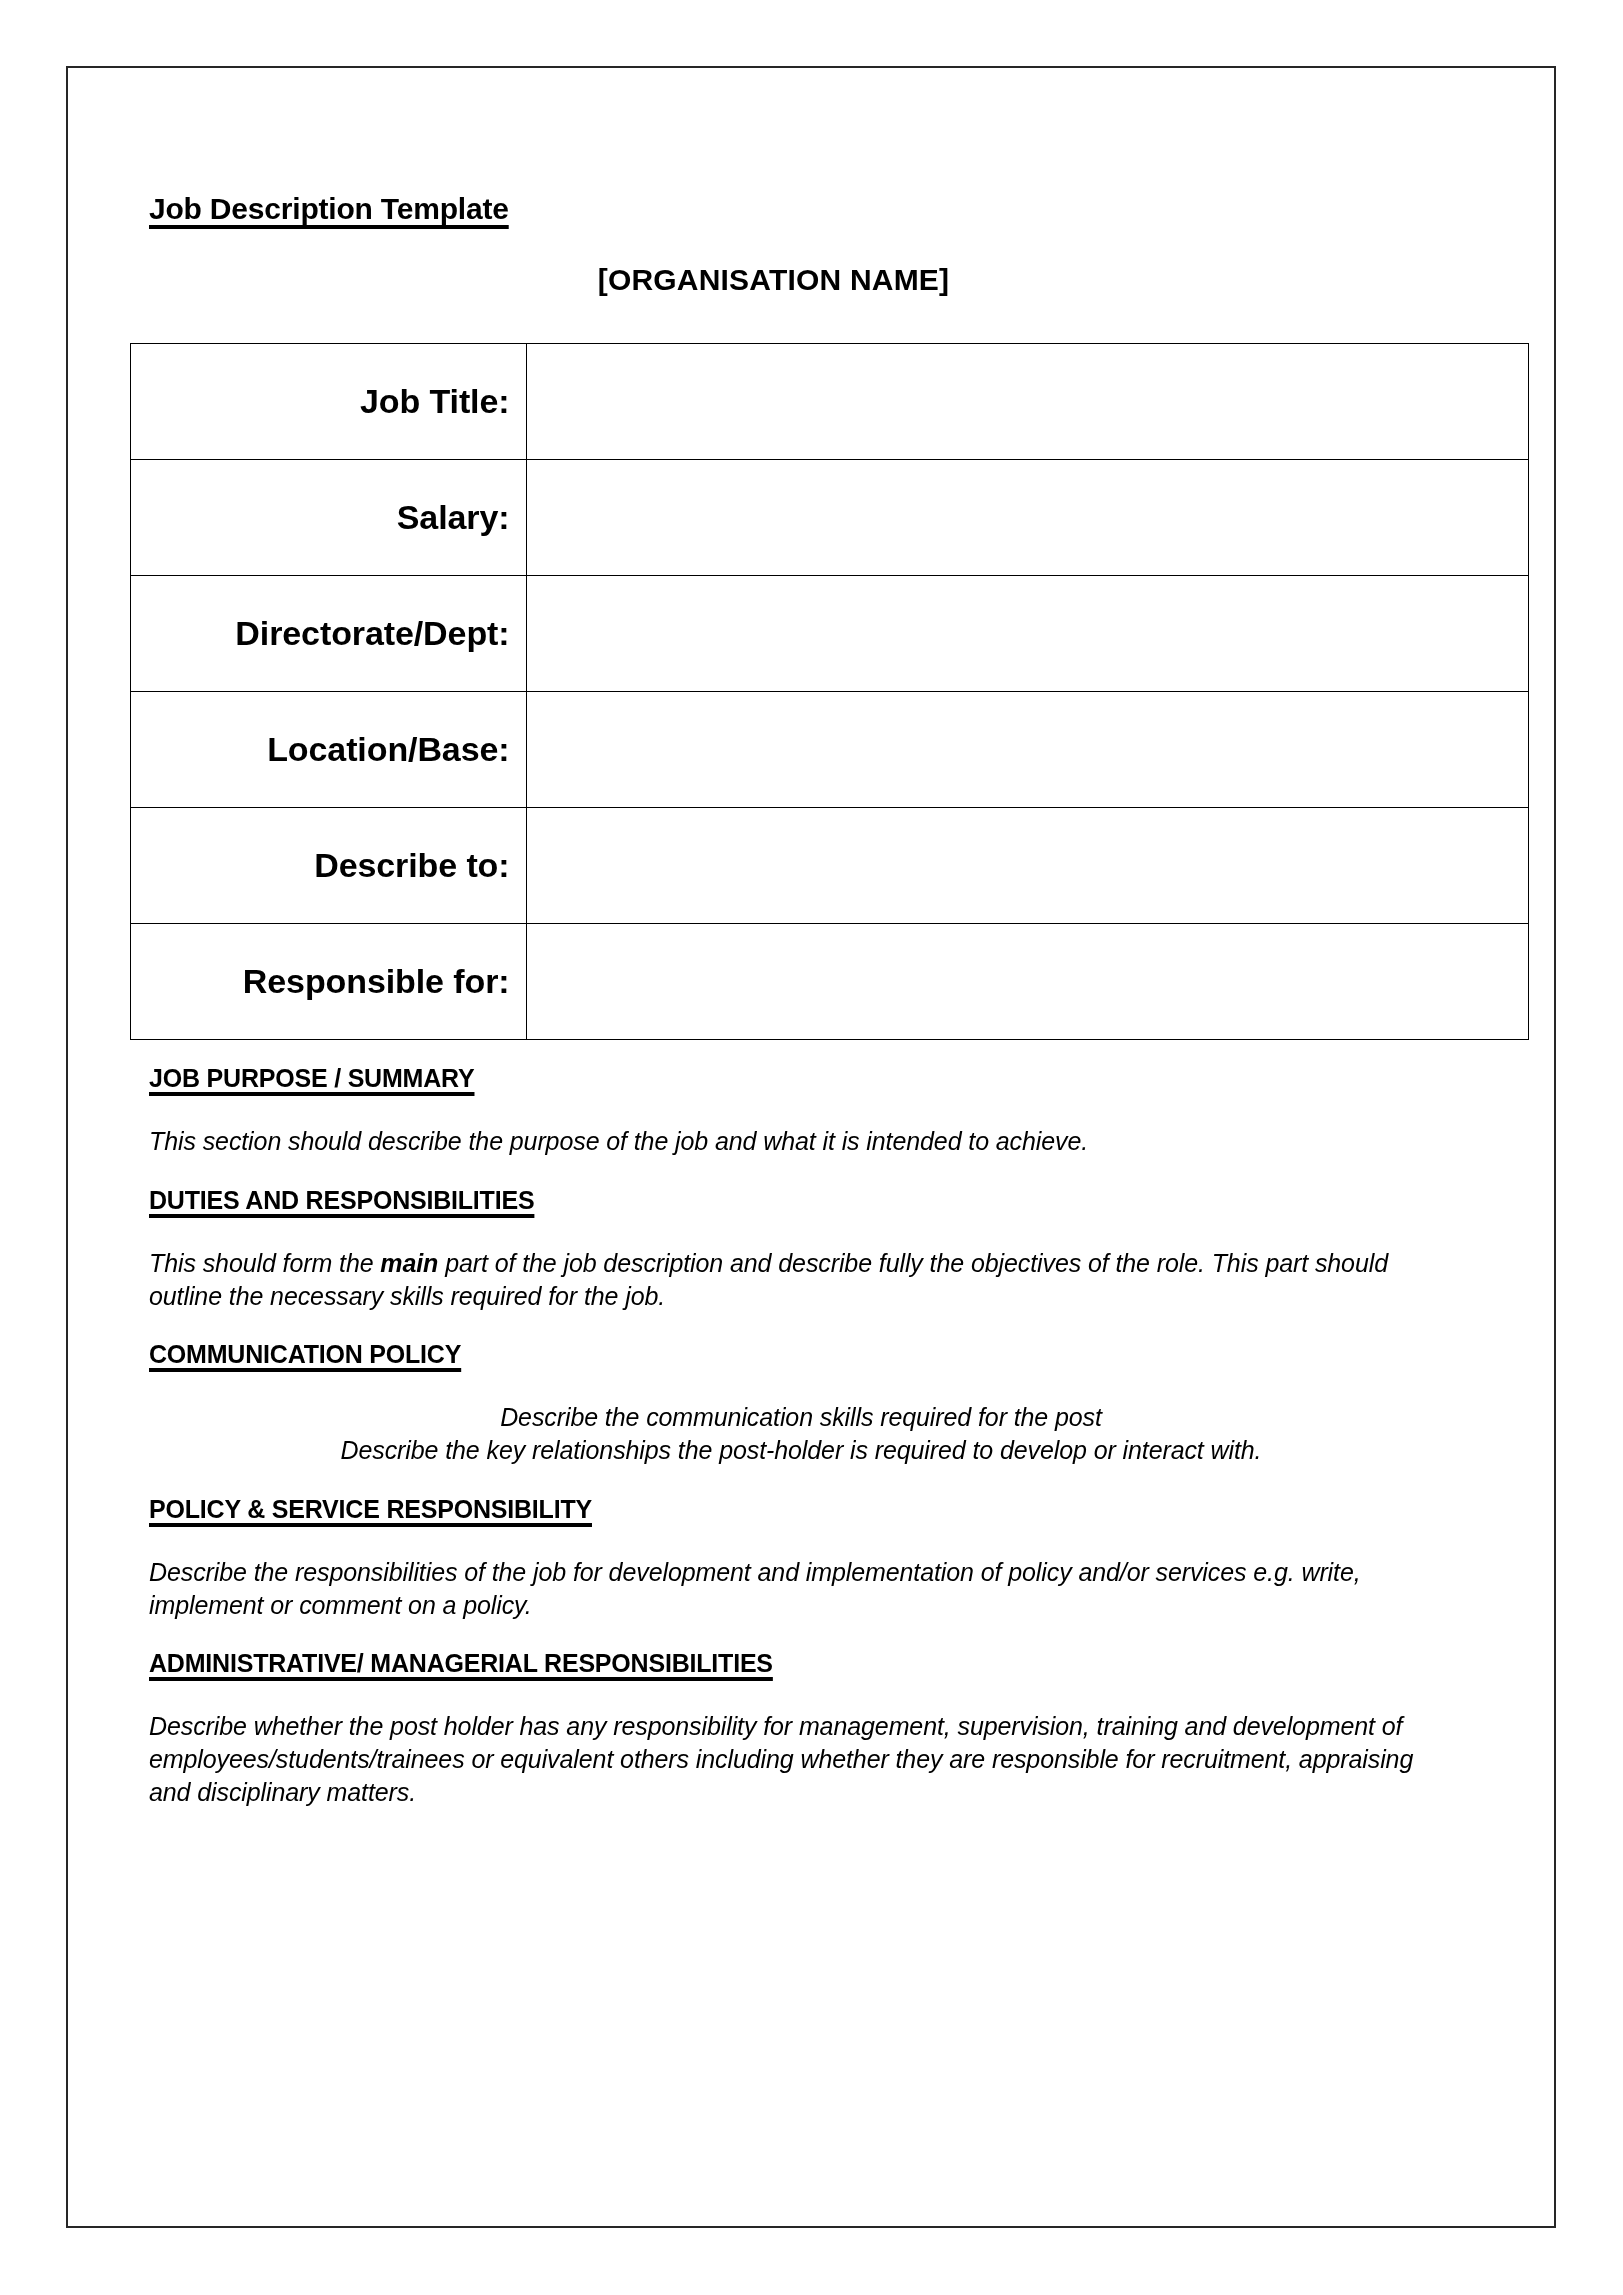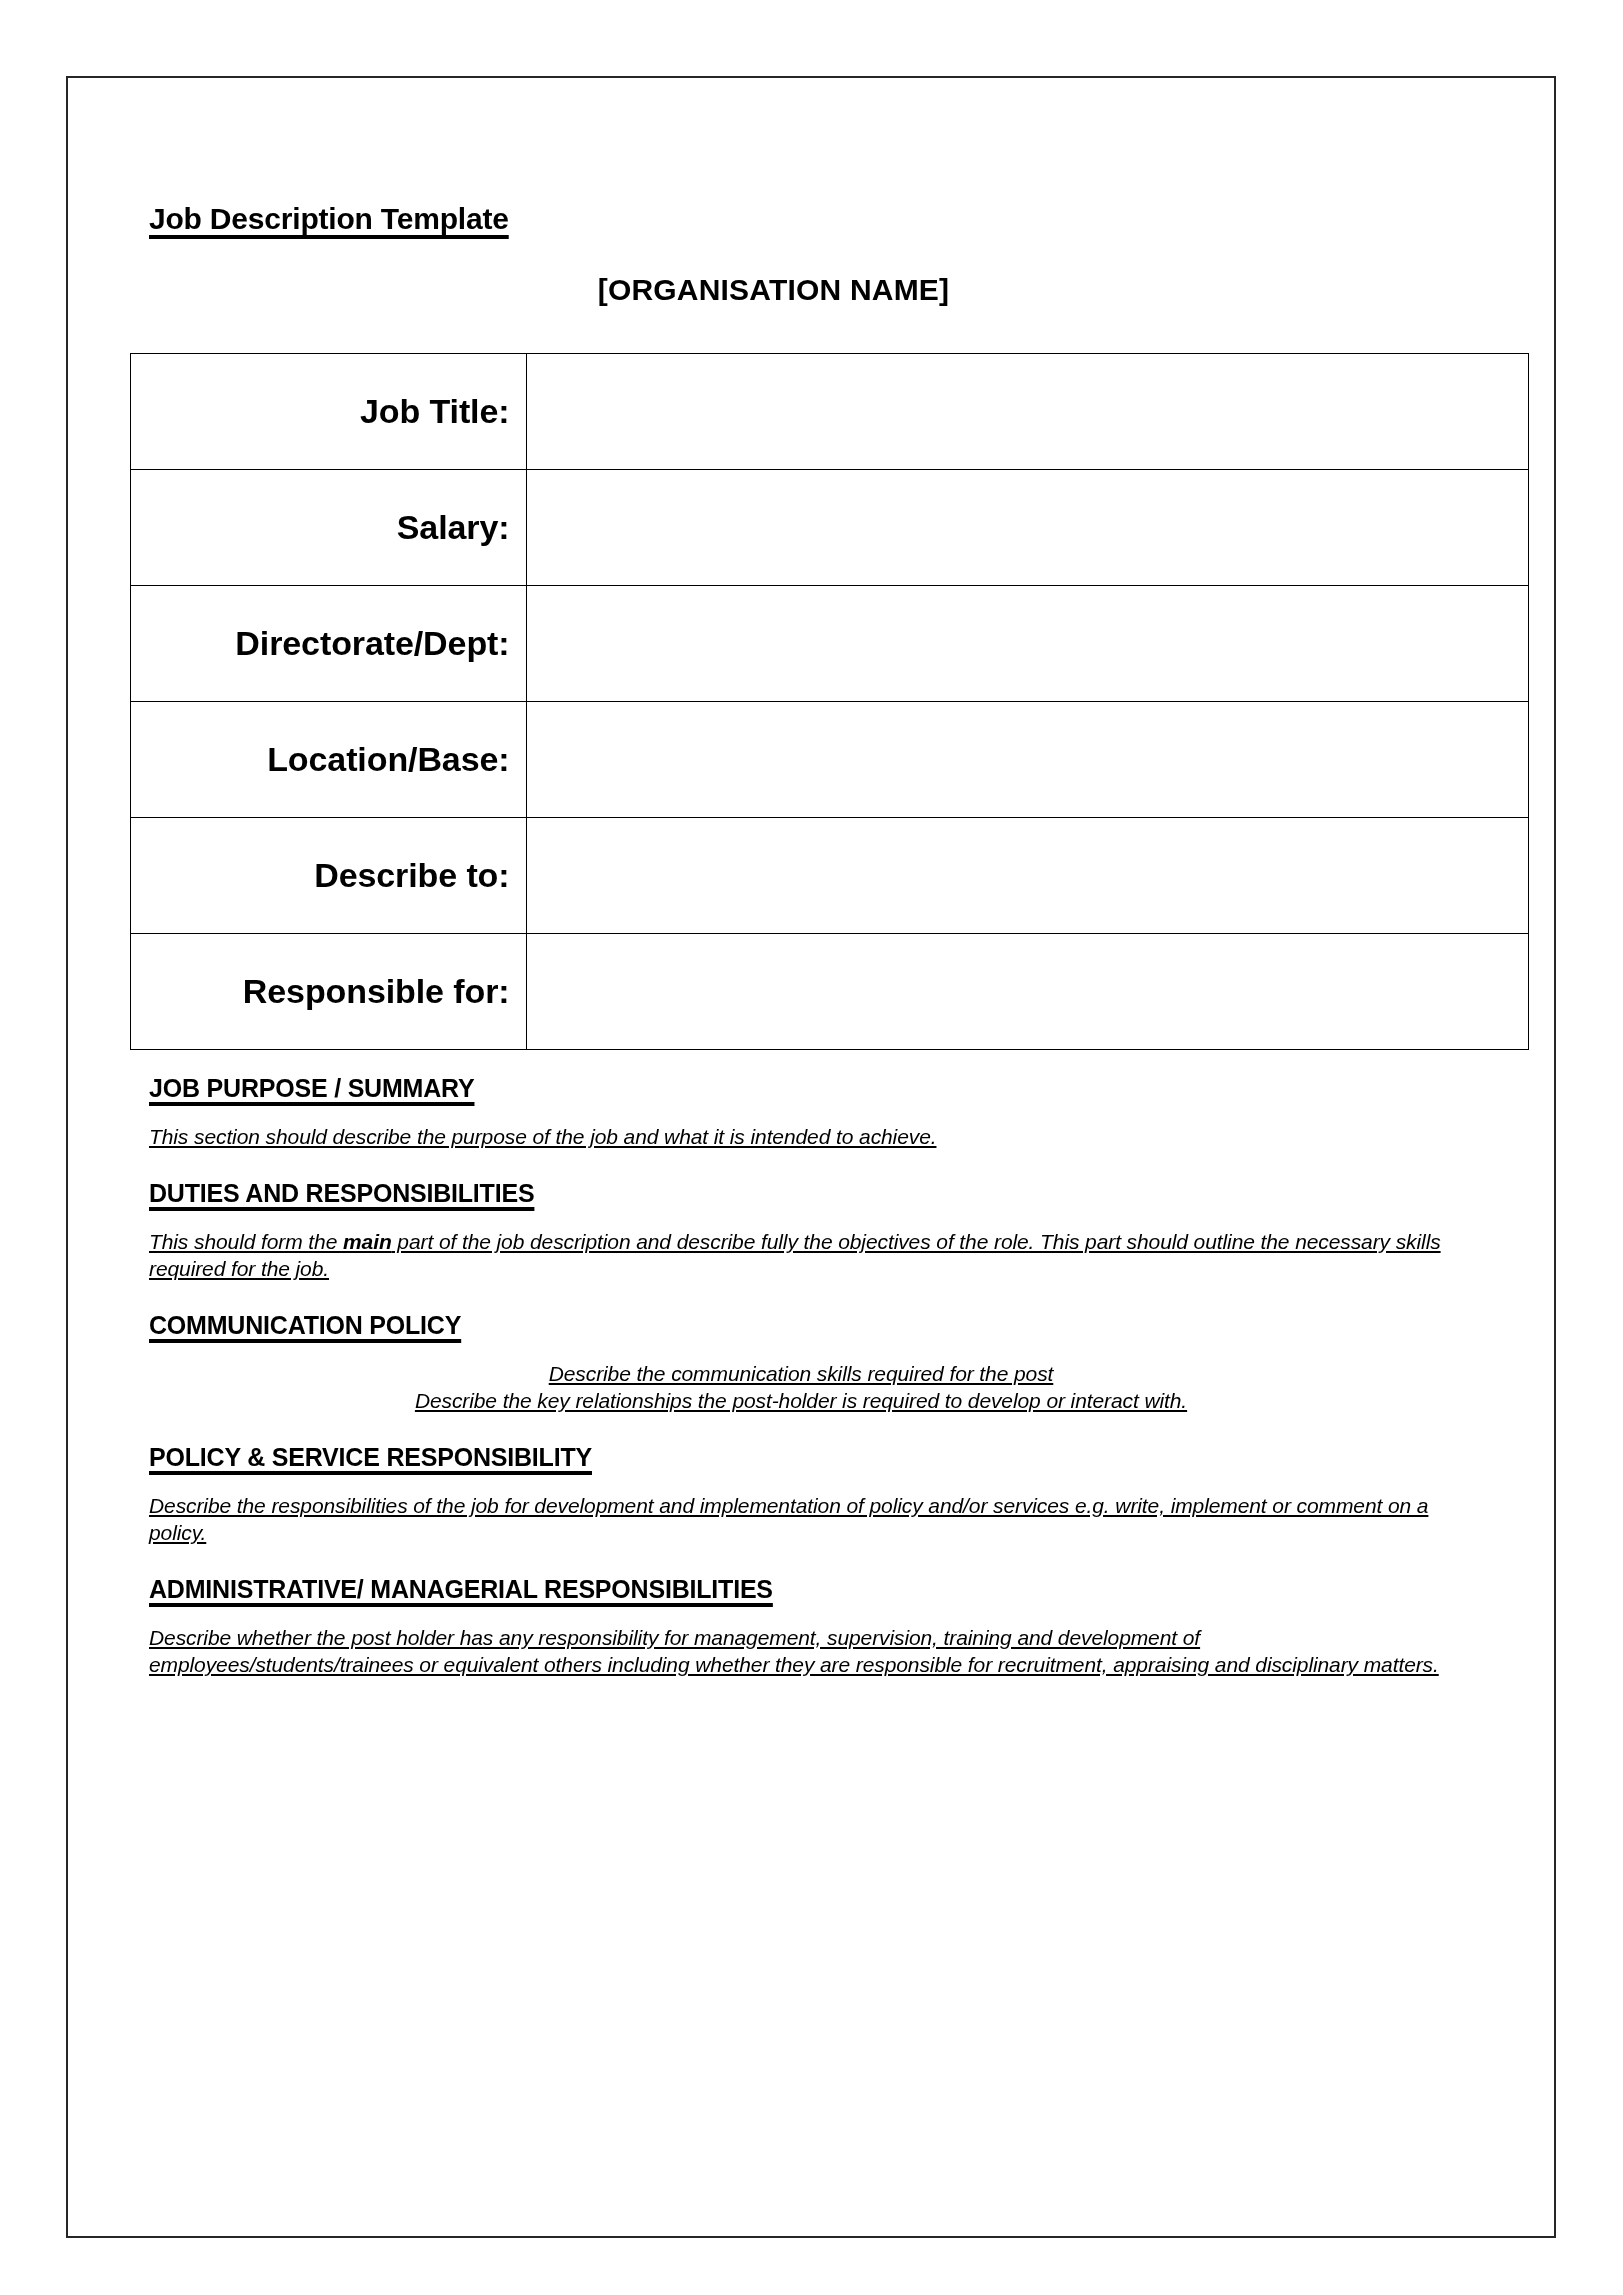--- a/index.html
+++ b/index.html
@@ -11,21 +11,21 @@
     width: 1624px;
     height: 2296px;
     font-family: "Liberation Sans", sans-serif;
     color: #000000;
     -webkit-font-smoothing: none;
   }
 
   .page {
     position: absolute;
     left: 66px;
-    top: 76px;
+    top: 66px;
     width: 1490px;   
     height: 2162px;  
     border: 2.8px solid #262626;
     box-sizing: border-box;
     background: #ffffff;
     overflow: hidden;
   }
 
   
   .doc-title {
@@ -97,26 +97,25 @@
     text-underline-offset: 4.6px;
     text-decoration-thickness: 3.7px;
     display: inline-block;
     margin: 0;
     padding: 0;
   }
   .heading-wrap { margin-top: 28px; }
   .heading-wrap.first { margin-top: 32px; }
 
   .body-text {
-    font-size: 21px;
+    font-size: 25px;
     font-style: italic;
     line-height: 1.31;
-    margin: 20px 0 0 0;
+    margin: 32px 0 0 0;
     letter-spacing: -0.1px;
-    text-decoration: underline;
   }
   .body-text b { font-weight: bold; font-style: italic; }
   .body-text .tight { display: block; text-align: center; }
 </style>
 </head>
 <body>
 
 <div class="page">
 
   <div class="doc-title">Job Description Template</div>

